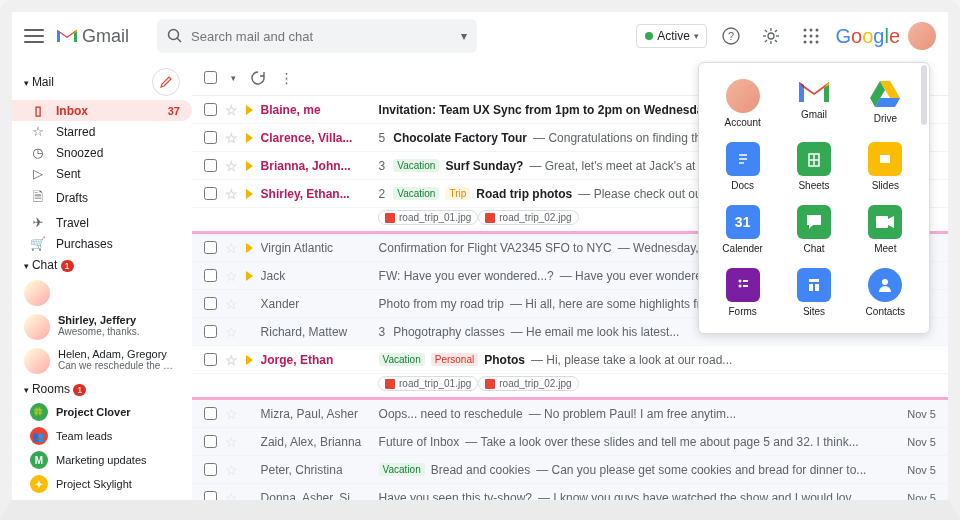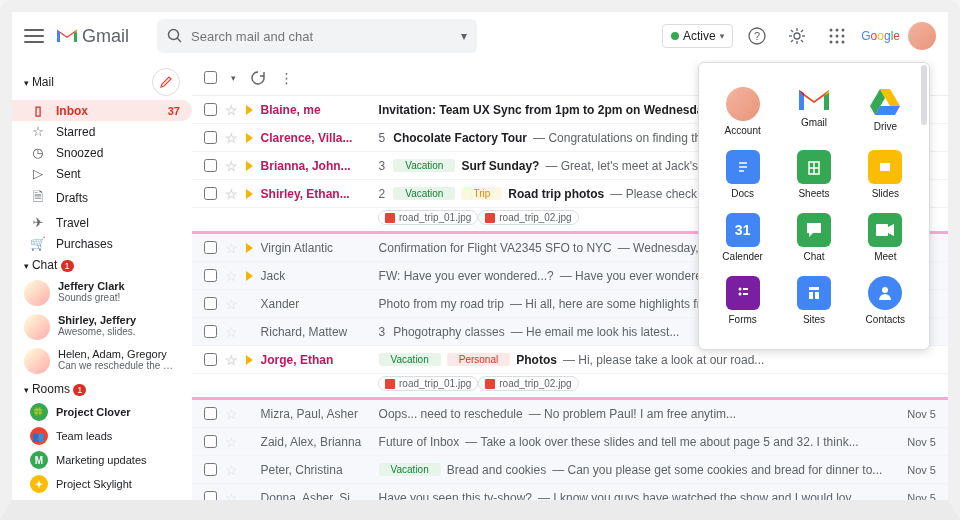--- a/index.html
+++ b/index.html
@@ -10,21 +10,21 @@
 .hamburger{width:20px;height:14px;display:flex;flex-direction:column;justify-content:space-between;cursor:pointer}
 .hamburger span{height:2px;background:#5f6368;border-radius:1px}
 .logo{display:flex;align-items:center;gap:4px;margin-left:4px}
 .logo-text{font-size:18px;color:#5f6368;font-weight:400}
 .search{flex:0 0 320px;height:34px;background:#f1f3f4;border-radius:6px;display:flex;align-items:center;padding:0 10px;gap:8px;margin-left:20px}
 .search input{border:none;background:transparent;flex:1;font-size:13px;outline:none;color:#4c1d95}
 .spacer{flex:1}
 .status{display:flex;align-items:center;gap:4px;border:1px solid #dadce0;border-radius:4px;padding:4px 8px;font-size:12px}
 .dot-green{width:8px;height:8px;background:#34a853;border-radius:50%}
 .hicon{width:32px;height:32px;border-radius:50%;display:flex;align-items:center;justify-content:center;color:#5f6368;cursor:pointer}
-.google-logo{font-size:12px;font-weight:500}
+.google-logo{font-size:20px;font-weight:500}
 .google-logo span:nth-child(1){color:#4285f4}.google-logo span:nth-child(2){color:#ea4335}.google-logo span:nth-child(3){color:#fbbc04}.google-logo span:nth-child(4){color:#4285f4}.google-logo span:nth-child(5){color:#34a853}.google-logo span:nth-child(6){color:#ea4335}
 .avatar{width:28px;height:28px;border-radius:50%;background:linear-gradient(135deg,#f4b4a0,#e8957a)}
 .body{flex:1;display:flex;overflow:hidden}
 .sidebar{width:180px;padding:4px 0;font-size:12px;overflow-y:auto}
 .sec-head{display:flex;align-items:center;justify-content:space-between;padding:4px 12px;font-size:12px;color:#202124;cursor:pointer}
 .compose{width:28px;height:28px;border:1px solid #dadce0;border-radius:50%;display:flex;align-items:center;justify-content:center}
 .nav-item{display:flex;align-items:center;gap:10px;padding:3px 12px 3px 18px;cursor:pointer;border-radius:0 12px 12px 0;color:#202124}
 .nav-item.active{background:#fce8e6;color:#d93025;font-weight:600}
 .nav-item .ico{width:16px;text-align:center;color:#5f6368;font-size:13px}
 .nav-item.active .ico{color:#d93025}
@@ -44,31 +44,31 @@
 .list{flex:1;overflow-y:auto}
 .row{display:flex;align-items:center;gap:8px;padding:4px 12px;border-bottom:1px solid #f1f3f4;cursor:pointer;font-size:12px;min-height:28px}
 .row.unread{font-weight:600}
 .row.read{background:#f6f8fc;font-weight:400;color:#5f6368}
 .row.read .subj{color:#5f6368}
 .star{color:#dadce0;font-size:14px}
 .marker{width:0;height:0;border-top:5px solid transparent;border-bottom:5px solid transparent;border-left:7px solid #f4b400}
 .sender{width:110px;white-space:nowrap;overflow:hidden;text-overflow:ellipsis;color:#be185d}
 .row.read .sender{color:#5f6368}
 .msg{flex:1;display:flex;align-items:center;gap:6px;overflow:hidden;white-space:nowrap}
-.tag{font-size:10px;padding:1px 12px;border-radius:3px;font-weight:500}
+.tag{font-size:10px;padding:1px 4px;border-radius:3px;font-weight:500}
 .tag.vac{background:#e6f4ea;color:#188038}
 .tag.trip{background:#fef7e0;color:#ea8600}
 .tag.pers{background:#fce8e6;color:#d93025}
 .subj{color:#202124}
 .snip{color:#5f6368;font-weight:400}
 .date{width:40px;text-align:right;font-size:11px;color:#5f6368}
 .attach-row{display:flex;gap:0;padding:2px 12px 6px 186px;border-bottom:3px solid #f9a8d4;font-size:10px}
 .chip{border:1px solid #dadce0;border-radius:10px;padding:1px 6px;display:flex;align-items:center;gap:4px;color:#5f6368}
 .chip-ico{width:10px;height:10px;background:#ea4335;border-radius:1px}
-.apps-panel{position:absolute;top:2px;right:18px;width:232px;background:#fff;border:1px solid #dadce0;border-radius:6px;box-shadow:0 2px 10px rgba(0,0,0,0.15);padding:20px 8px;display:grid;grid-template-columns:repeat(3,1fr);gap:6px 0;z-index:10}
+.apps-panel{position:absolute;top:2px;right:18px;width:232px;background:#fff;border:1px solid #dadce0;border-radius:6px;box-shadow:0 2px 10px rgba(0,0,0,0.15);padding:12px 8px;display:grid;grid-template-columns:repeat(3,1fr);gap:6px 0;z-index:10}
 .app-cell{display:flex;flex-direction:column;align-items:center;gap:4px;padding:4px;cursor:pointer;border-radius:6px}
 .app-ico{width:34px;height:34px;border-radius:6px;display:flex;align-items:center;justify-content:center;font-size:18px;color:#fff;font-weight:600}
 .app-lbl{font-size:10px;color:#202124}
 .scroll-ind{position:absolute;right:2px;top:2px;width:6px;height:60px;background:#dadce0;border-radius:3px}
 svg{display:block}
 </style>
 </head>
 <body>
 
 <div class="laptop">
@@ -191,30 +191,26 @@
               <span class="cnt"></span>
             </div>
           </div>
 
       <div class="sec-head">
         <span><span style="font-size:9px">▾</span> <span>Chat</span> <span class="badge-red">1</span></span>
       </div>
       <div id="chat-items">
             <div class="chat-item">
               <div class="chat-av" style="background:linear-gradient(135deg,#ffd,#faa)"></div>
-              <div class="chat-txt">
-                <div class="chat-name" style="">Jeffery Clark</div>
-                <div class="chat-sub">Sounds great!</div>
-              </div>
             </div>
             <div class="chat-item">
               <div class="chat-av" style="background:linear-gradient(135deg,#ffd,#faa)"></div>
               <div class="chat-txt">
                 <div class="chat-name" style="font-weight:700">Shirley, Jeffery</div>
-                <div class="chat-sub">Awesome, slides.</div>
+                <div class="chat-sub">Awesome, thanks.</div>
               </div>
             </div>
             <div class="chat-item">
               <div class="chat-av" style="background:linear-gradient(135deg,#ffd,#faa)"></div>
               <div class="chat-txt">
                 <div class="chat-name" style="font-weight:400">Helen, Adam, Gregory</div>
                 <div class="chat-sub">Can we reschedule the meeti...</div>
               </div>
             </div>
           </div>

